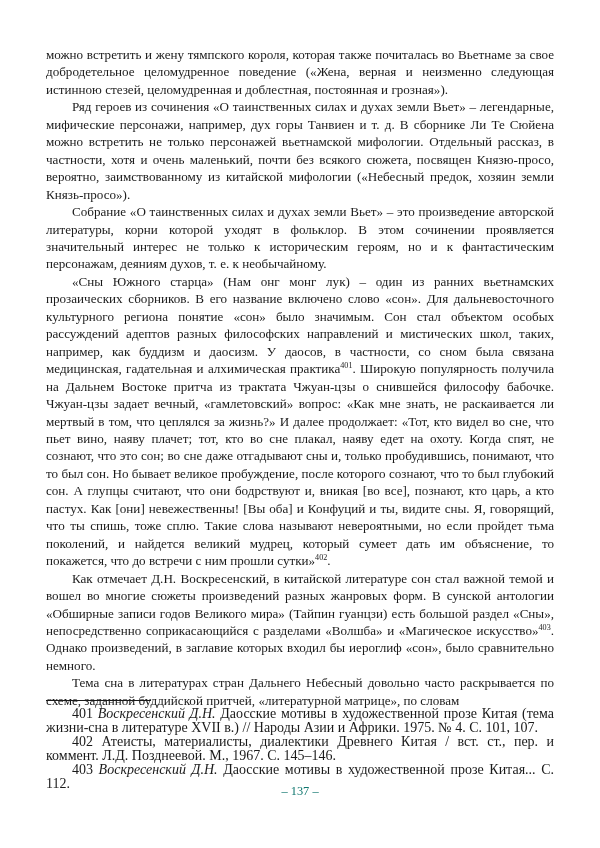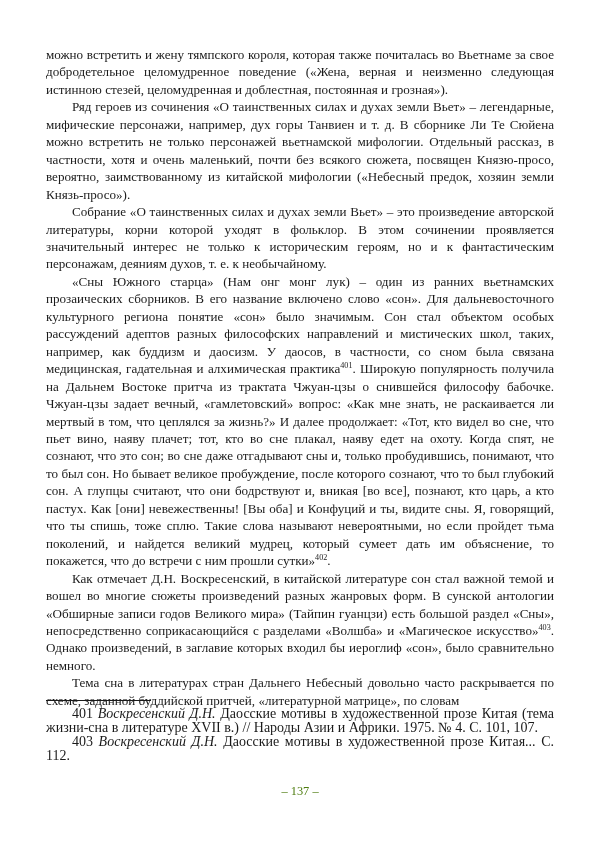--- a/index.html
+++ b/index.html
@@ -73,21 +73,21 @@
     font-style: italic;
   }
   .page-number {
     position: absolute;
     left: 0;
     right: 0;
     top: 784px;
     text-align: center;
     font-size: 12.4px;
     line-height: 14px;
-    color: #4d7c0f;
+    color: #0f766e;
   }
 </style>
 </head>
 <body>
 
 <div class="page">
 
   <div class="body-text">
 
     <p class="no-indent">можно встретить и жену тямпского короля, которая также почиталась во Вьетнаме за свое добродетельное целомудренное поведение («Жена, верная и неизменно следующая истинною стезей, целомудренная и доблестная, постоянная и грозная»).</p>
@@ -103,20 +103,21 @@
     <p>Тема сна в литературах стран Дальнего Небесный довольно часто раскрывается по схеме, заданной буддийской притчей, «литературной матрице», по словам</p>
 
   </div>
 
   <div class="footnotes">
     <hr class="fn-rule">
     <div class="fn-list">
 
       <p><span class="fn-num">401</span> <span class="fn-author">Воскресенский Д.Н.</span><span> Даосские мотивы в художественной прозе Китая (тема жизни-сна в литературе XVII в.) // Народы Азии и Африки. 1975. № 4. С. 101, 107.</span></p>
 
+      <p><span class="fn-num">402</span><span> Атеисты, материалисты, диалектики Древнего Китая / вст. ст., пер. и коммент. Л.Д. Позднеевой. М., 1967. С. 145–146.</span></p>
 
       <p><span class="fn-num">403</span> <span class="fn-author">Воскресенский Д.Н.</span><span> Даосские мотивы в художественной прозе Китая... С. 112.</span></p>
 
     </div>
   </div>
 
   <div class="page-number">– 137 –</div>
 
 </div>
 

